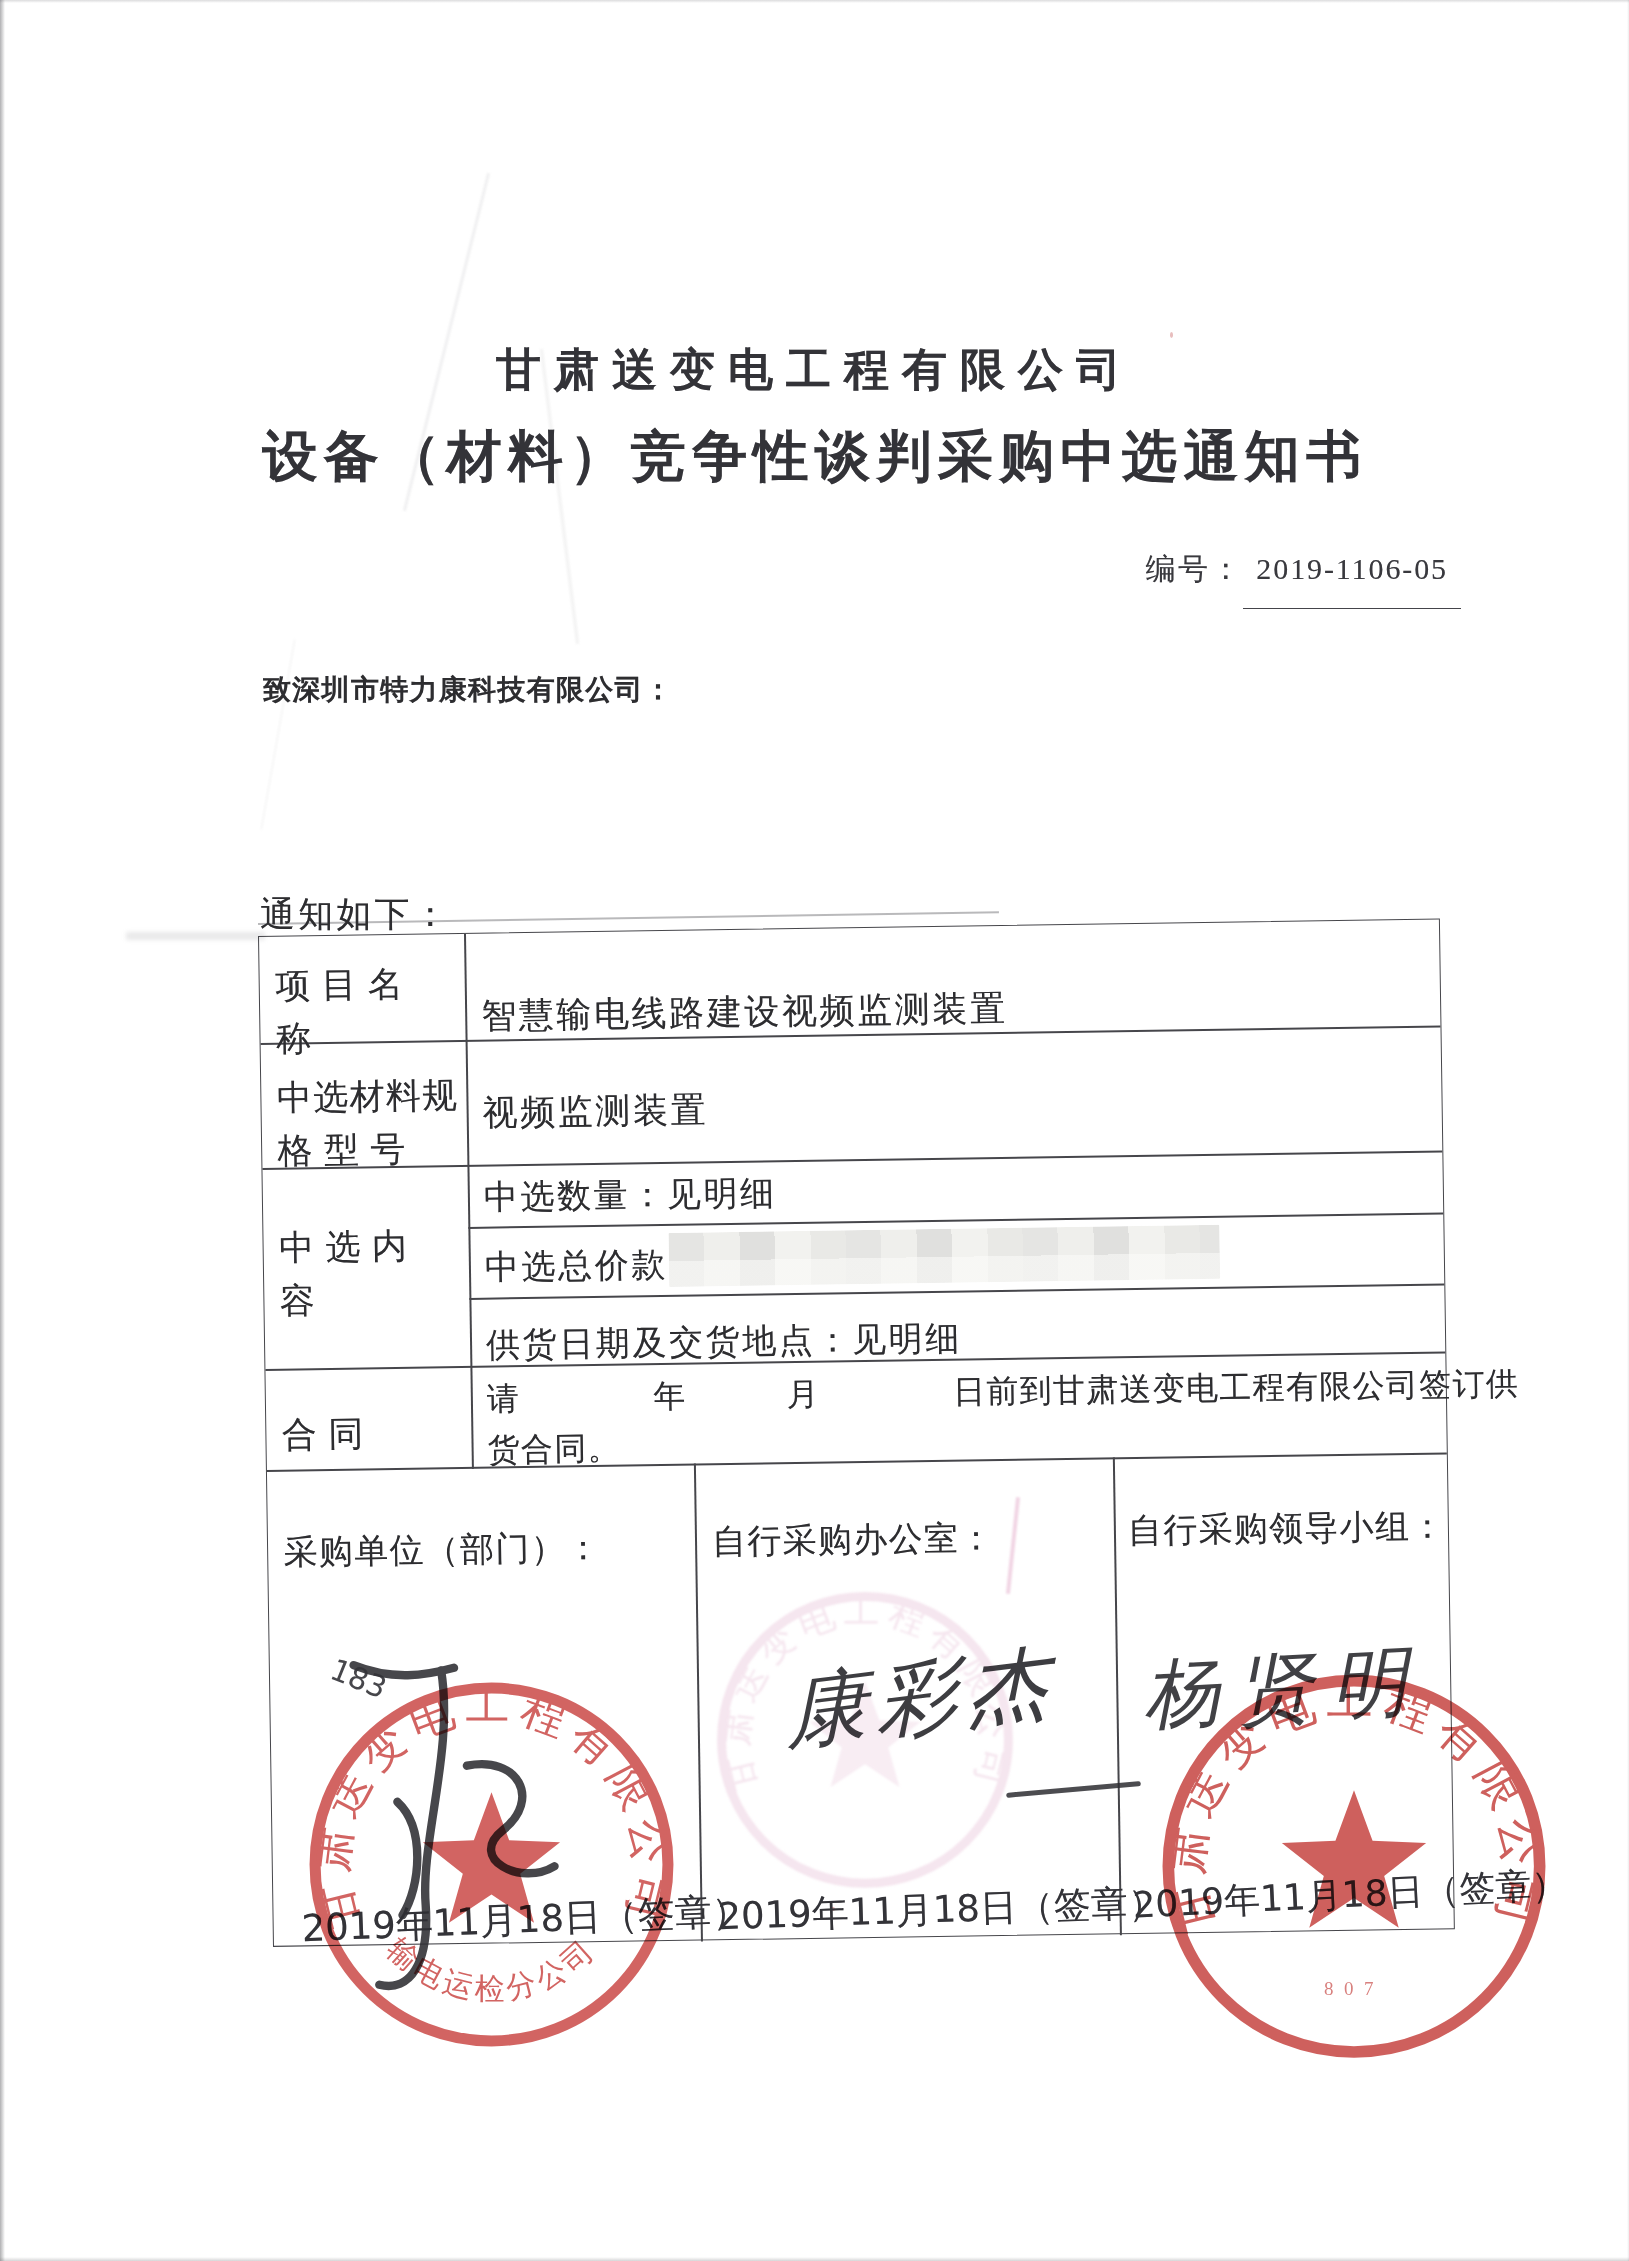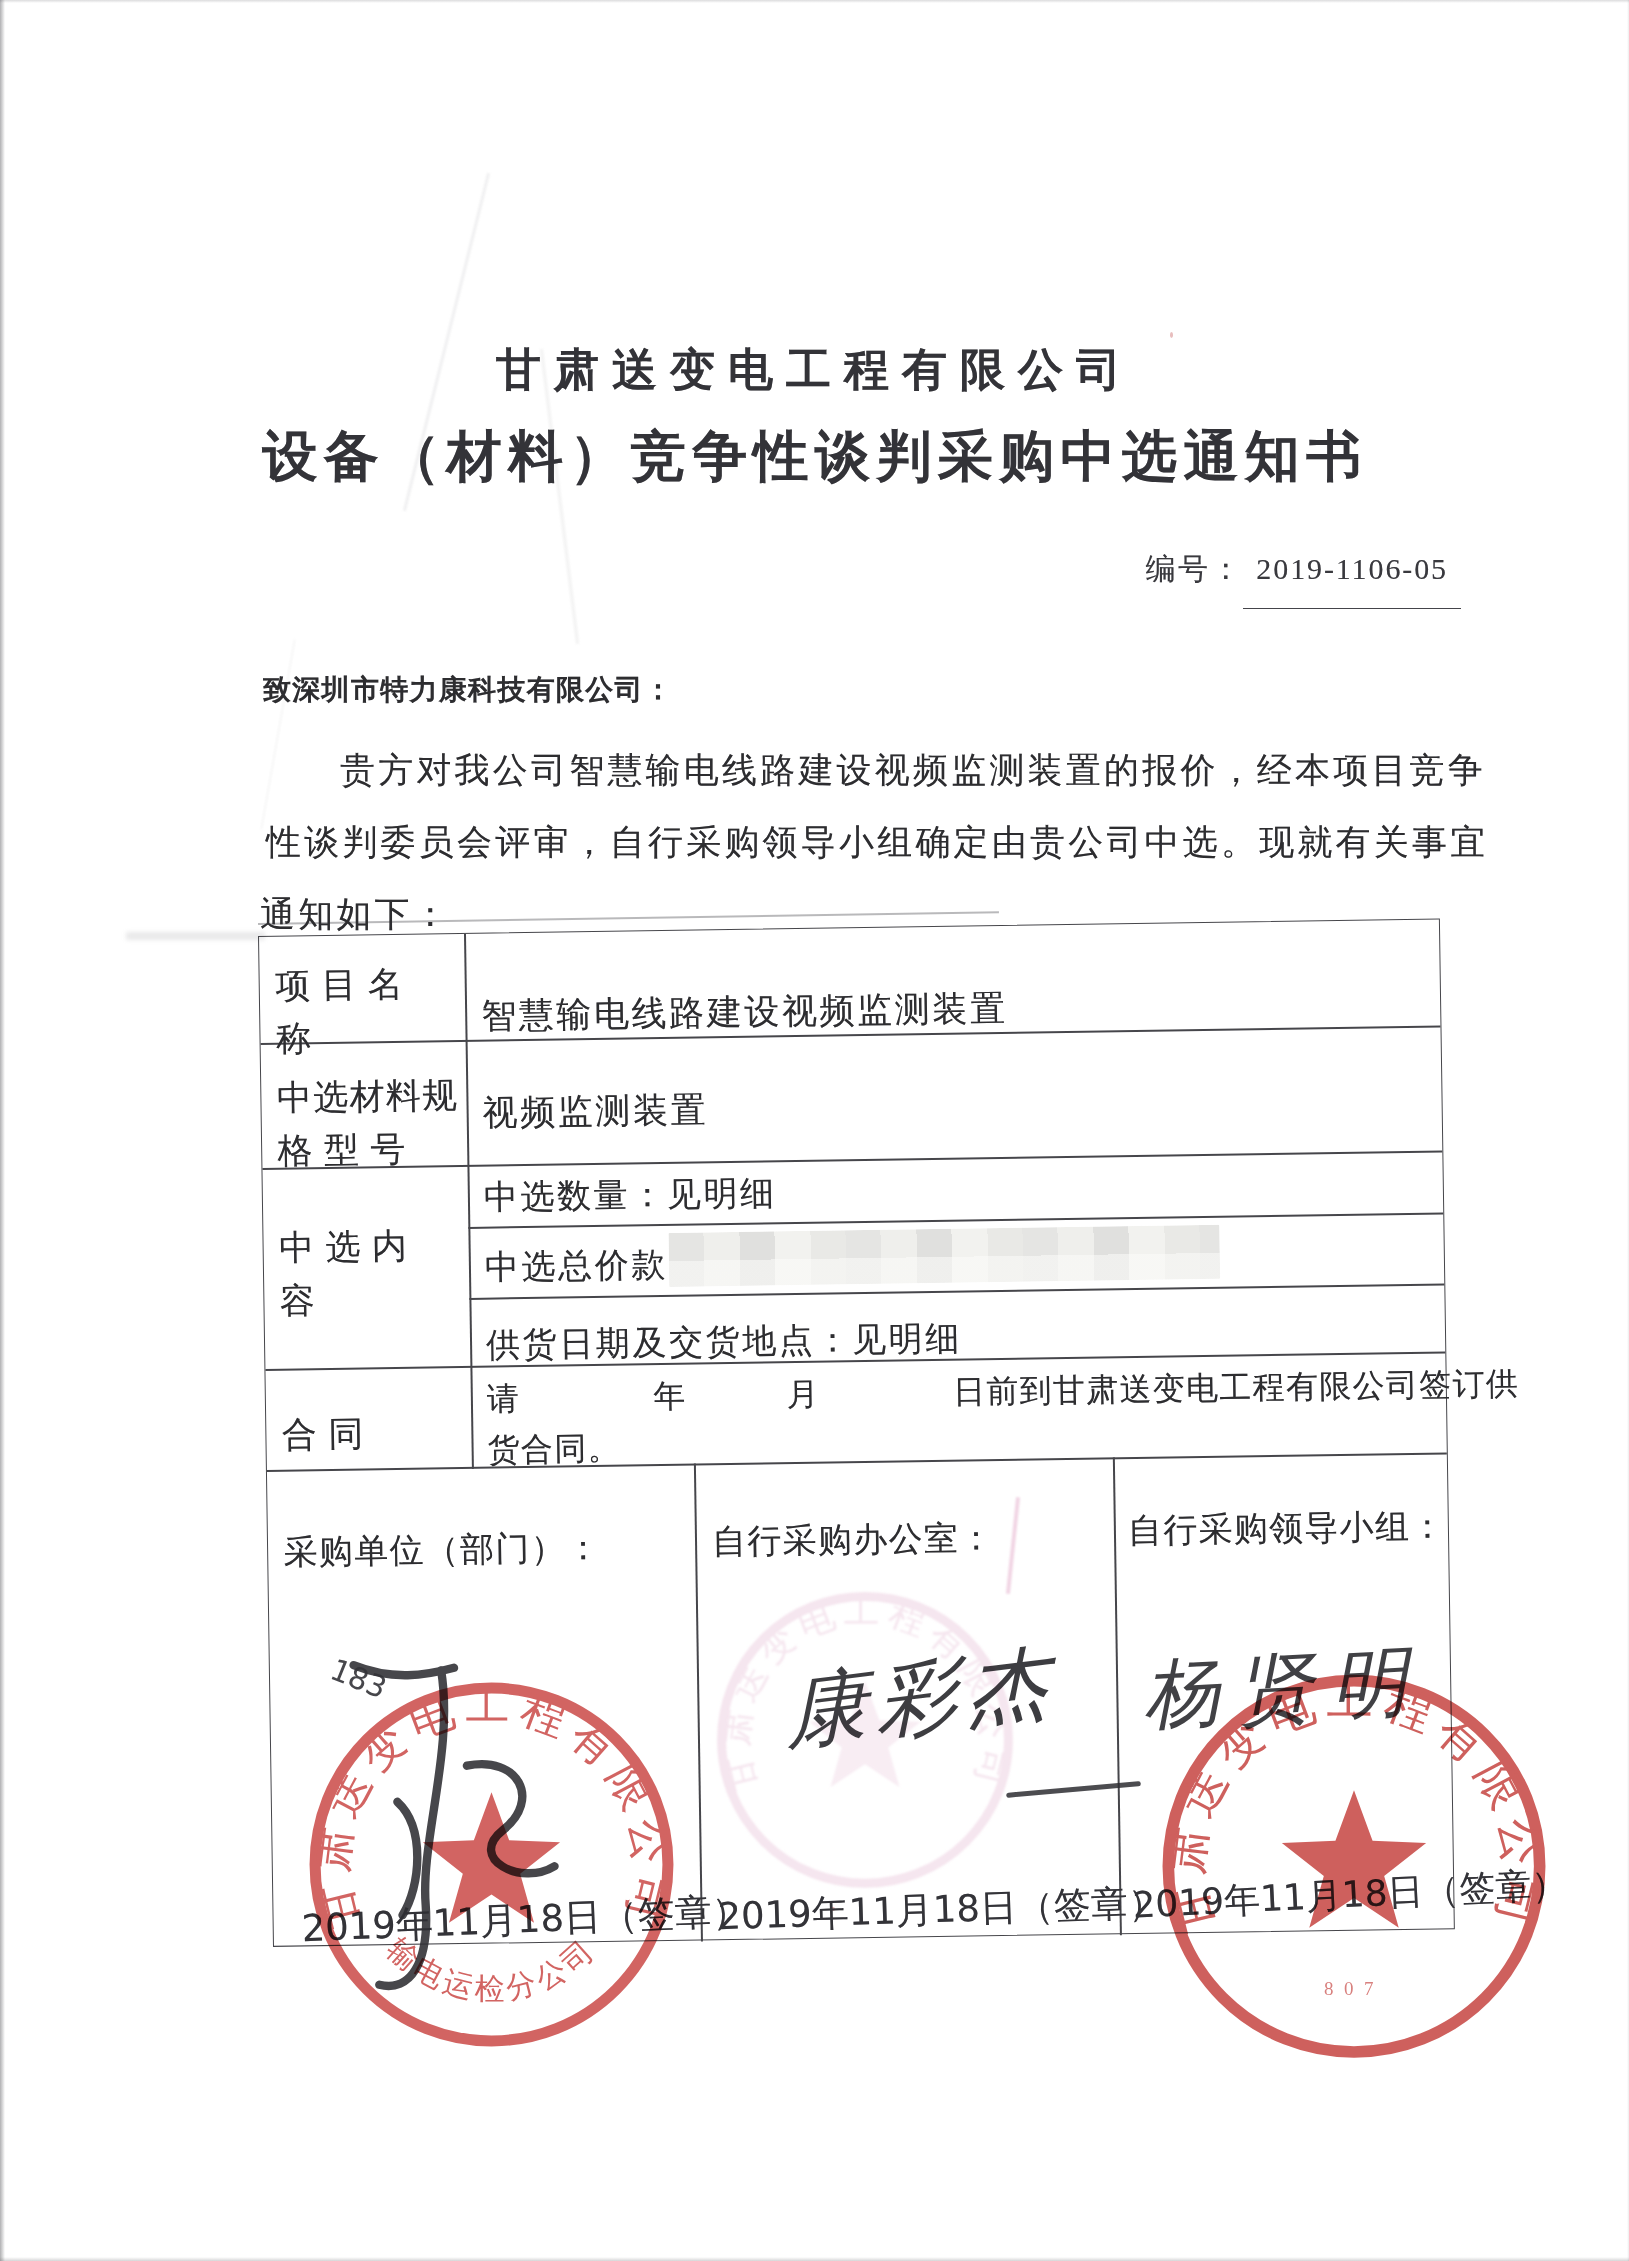--- a/index.html
+++ b/index.html
@@ -71,22 +71,20 @@
   <div class="abs" style="left:258px;top:923px;width:741px;height:1.9px;background:rgba(70,70,75,.38);transform:rotate(-0.9deg);transform-origin:0 0;"></div>
 
   <div class="abs title txt" id="title1">甘肃送变电工程有限公司</div>
   <div class="abs title txt" id="title2">设备（材料）竞争性谈判采购中选通知书</div>
 
   <div class="abs ref txt">
     <span>编号：</span><span class="num">2019-1106-05</span>
   </div>
 
   <div class="abs addr txt">致深圳市特力康科技有限公司：</div>
-  <div class="abs bodyline txt" style="left:340px;top:747px;">贵方对我公司智慧输电线路建设视频监测装置的报价，经本项目竞争</div>
-  <div class="abs bodyline txt" style="left:266px;top:819px;">性谈判委员会评审，自行采购领导小组确定由贵公司中选。现就有关事宜</div>
   <div class="abs bodyline txt" style="left:260px;top:891px;">通知如下：</div>
 
   <div class="abs tbl txt">
 
     <div class="hl" style="top:106px;"></div>
     <div class="hl" style="top:231px;"></div>
     <div class="hl part" style="top:293px;"></div>
     <div class="hl part" style="top:364px;"></div>
     <div class="hl" style="top:432px;"></div>
     <div class="hl" style="top:533px;"></div>

